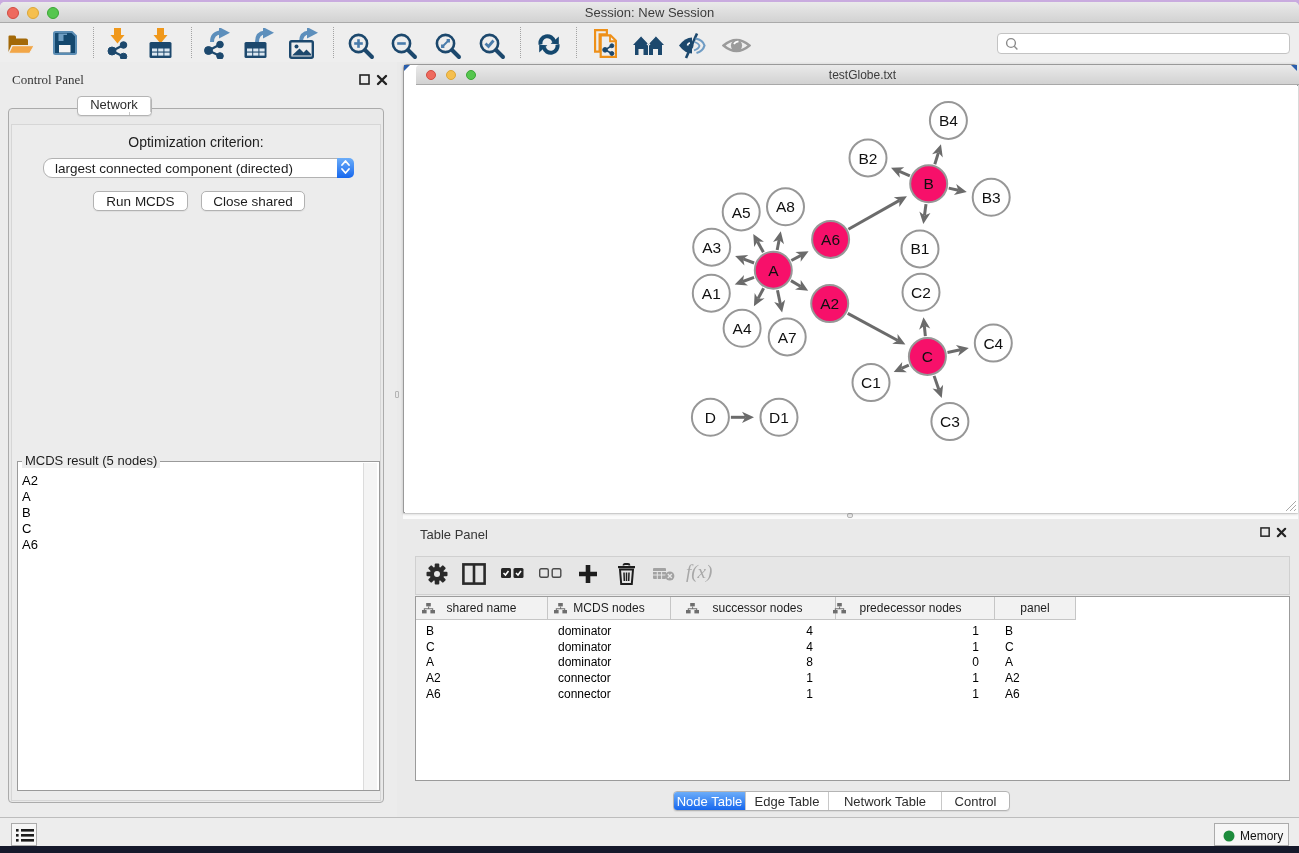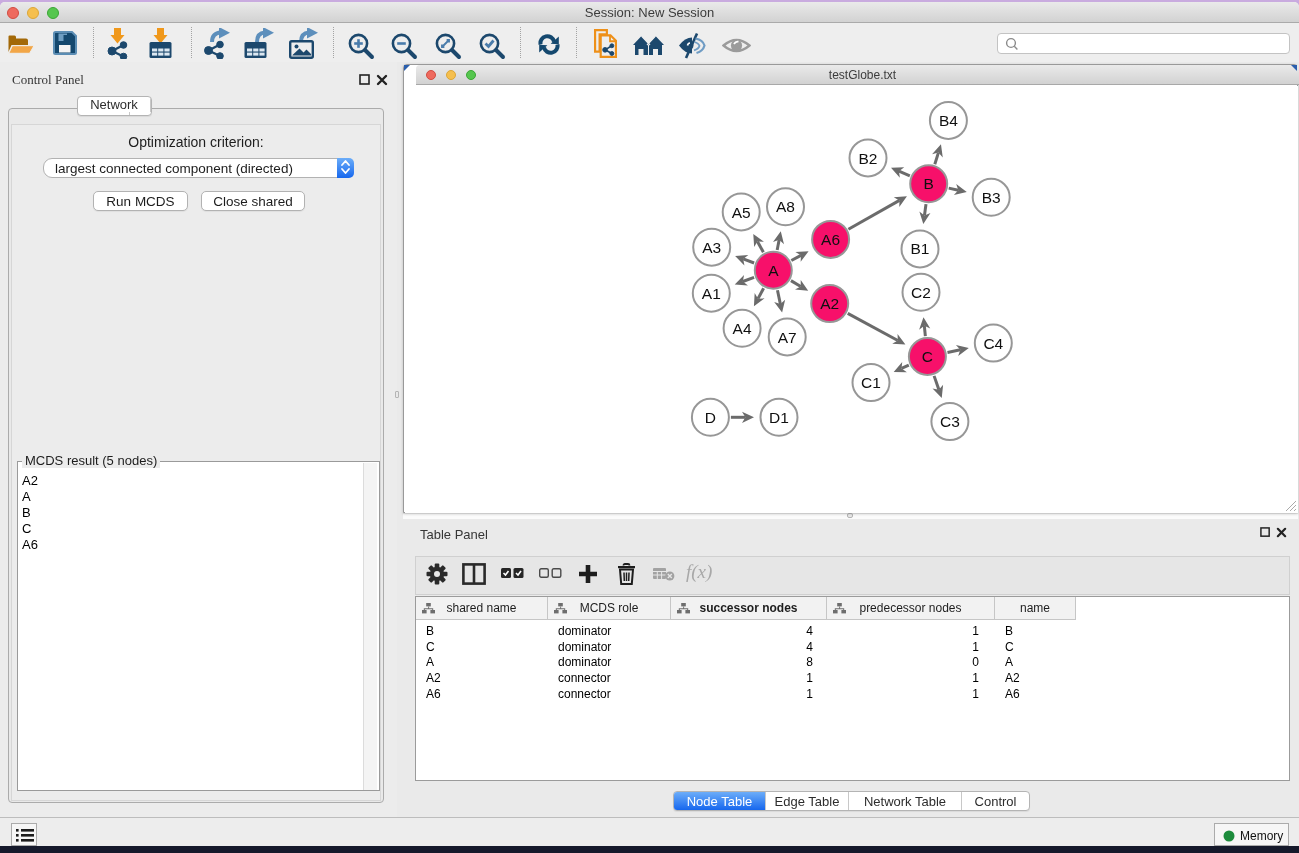--- a/index.html
+++ b/index.html
@@ -488,23 +488,23 @@
               </div>
               <div class="thcell" style="left: 132px; width: 123px;">
                 <svg width="13" height="11" viewBox="0 0 13 11" style="position:absolute;left:6px;top:6px">
                   <g fill="#6e6e6e">
                     <rect x="4.2" y="0" width="4.6" height="3.4"></rect>
                     <rect x="0" y="7" width="4.6" height="3.4"></rect>
                     <rect x="8.4" y="7" width="4.6" height="3.4"></rect>
                     <path d="M6.2,3.4 h0.9 v2 h-0.9z M1.8,5.2 h9.4 v1 h-9.4z M1.8,5.2 h1 v2 h-1z M10.2,5.2 h1 v2 h-1z"></path>
                   </g>
                 </svg>
-                <span>MCDS role</span>
-              </div>
-              <div class="thcell" style="left: 255px; width: 156px; font-weight: bold;">
+                <span>MCDS nodes</span>
+              </div>
+              <div class="thcell" style="left: 264px; width: 156px;">
                 <svg width="13" height="11" viewBox="0 0 13 11" style="position:absolute;left:6px;top:6px">
                   <g fill="#6e6e6e">
                     <rect x="4.2" y="0" width="4.6" height="3.4"></rect>
                     <rect x="0" y="7" width="4.6" height="3.4"></rect>
                     <rect x="8.4" y="7" width="4.6" height="3.4"></rect>
                     <path d="M6.2,3.4 h0.9 v2 h-0.9z M1.8,5.2 h9.4 v1 h-9.4z M1.8,5.2 h1 v2 h-1z M10.2,5.2 h1 v2 h-1z"></path>
                   </g>
                 </svg>
                 <span>successor nodes</span>
               </div>
@@ -513,21 +513,21 @@
                   <g fill="#6e6e6e">
                     <rect x="4.2" y="0" width="4.6" height="3.4"></rect>
                     <rect x="0" y="7" width="4.6" height="3.4"></rect>
                     <rect x="8.4" y="7" width="4.6" height="3.4"></rect>
                     <path d="M6.2,3.4 h0.9 v2 h-0.9z M1.8,5.2 h9.4 v1 h-9.4z M1.8,5.2 h1 v2 h-1z M10.2,5.2 h1 v2 h-1z"></path>
                   </g>
                 </svg>
                 <span>predecessor nodes</span>
               </div>
               <div class="thcell" style="left: 579px; width: 81px;">
-                <span>name</span>
+                <span>panel</span>
               </div>
             </div>
           <div id="trows">
               <div class="trow" style="top: 25.8px;">
                 <span style="left:10px">B</span>
                 <span style="left:142px">dominator</span>
                 <span style="left:385px;width:12px;text-align:right">4</span>
                 <span style="left:551px;width:12px;text-align:right">1</span>
                 <span style="left:589px">B</span>
               </div>
@@ -555,21 +555,21 @@
               <div class="trow" style="top: 88.6px;">
                 <span style="left:10px">A6</span>
                 <span style="left:142px">connector</span>
                 <span style="left:385px;width:12px;text-align:right">1</span>
                 <span style="left:551px;width:12px;text-align:right">1</span>
                 <span style="left:589px">A6</span>
               </div>
             </div>
         </div>
         <div class="seg" id="btabs">
-          <div style="width:92px" class="sel">Node Table</div>
+          <div style="width:72px" class="sel">Node Table</div>
           <div style="width:83px">Edge Table</div>
           <div style="width:113px">Network Table</div>
           <div style="width:67px">Control</div>
         </div>
       </div>
     </div>
   </div>
   <div id="statusbar">
     <div class="winbtn" style="left:11px;top:5px;width:26px;height:23px;">
       <svg width="18" height="15" viewBox="0 0 18 15" style="position:absolute;left:4px;top:4px">

